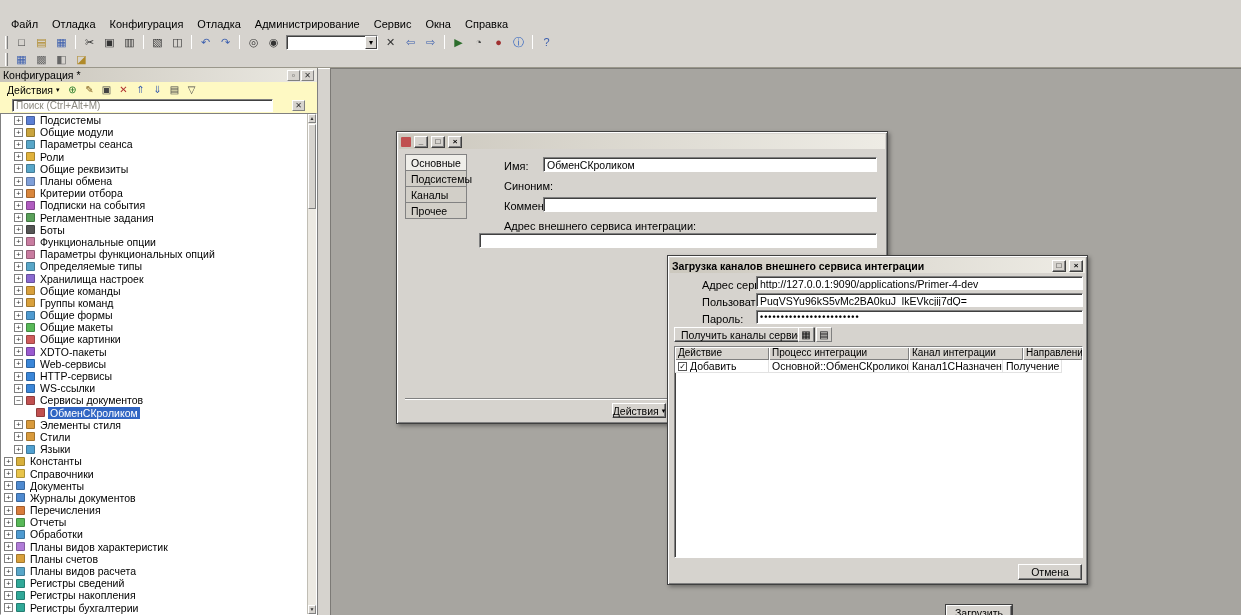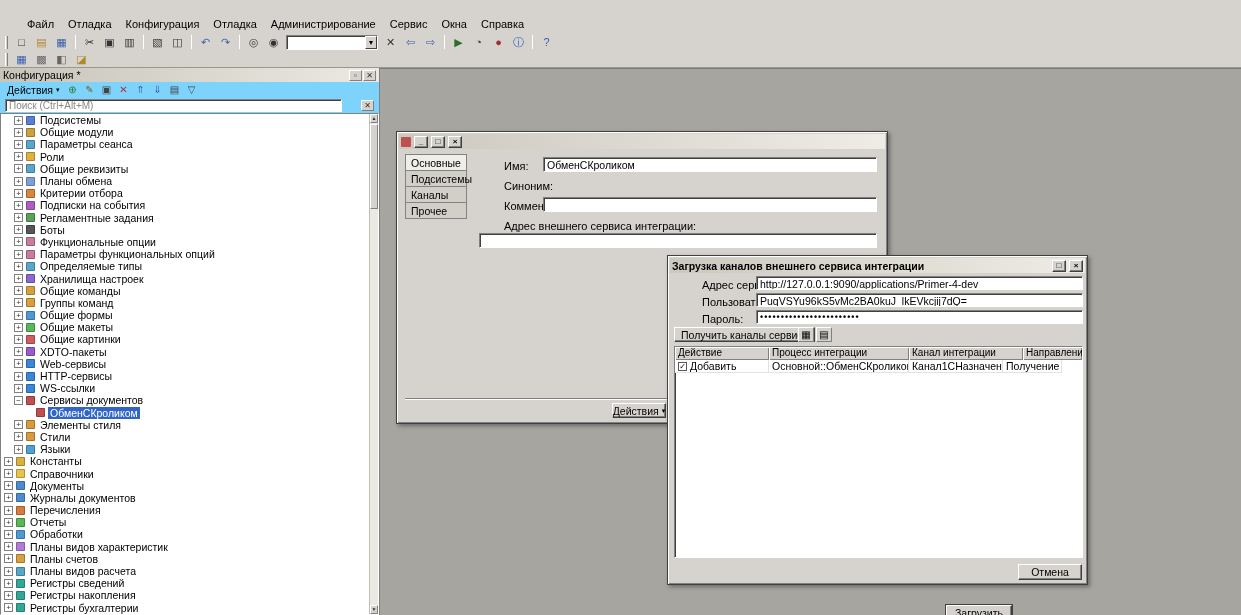--- a/index.html
+++ b/index.html
@@ -7,55 +7,55 @@
   body{font-family:"Liberation Sans",sans-serif;font-size:11px;color:#000;}
   #screen{position:relative;width:1241px;height:615px;background:#d6d3ce;overflow:hidden;}
 
   
   .titlebar{position:absolute;left:0;top:0;width:100%;height:16px;
     background:linear-gradient(90deg,var(--titlebar-start,#1c55b0),var(--titlebar-end,#5e93e0));
     color:#fff;display:flex;align-items:center;gap:4px;padding:0 3px;font-weight:bold;font-size:10.5px;}
   .appicon{width:11px;height:11px;background:#f2c230;color:#16337d;font-size:7px;font-weight:bold;
     display:flex;align-items:center;justify-content:center;border-radius:1px;flex:none;}
   .menubar{position:absolute;left:0;top:16px;width:100%;height:16px;background:#d6d3ce;
-    display:flex;align-items:center;padding-left:20px;}
+    display:flex;align-items:center;padding-left:4px;}
   .menu-item{padding:1px 7px;cursor:default;}
   .toolbar{position:absolute;display:flex;align-items:center;background:#d6d3ce;}
   #toolbar1{left:0;top:32px;width:100%;height:20px;padding-left:2px;gap:1px;}
   #toolbar2{left:0;top:52px;width:100%;height:16px;padding-left:2px;gap:1px;
     border-bottom:1px solid #9a978b;box-shadow:0 1px 0 #fff;}
   .grip{width:3px;height:13px;border-left:1px solid #fff;border-right:1px solid #808080;margin:0 3px;}
   .tbtn{width:19px;height:16px;display:flex;align-items:center;justify-content:center;
     font-size:11px;color:#333;cursor:default;}
   .tsep{width:1px;height:14px;background:#808080;border-right:1px solid #fff;margin:0 3px;}
   .tcombo{width:92px;height:15px;background:#fff;border:1px solid;border-color:#808080 #fff #fff #808080;
     box-shadow:inset 1px 1px 0 #404040;display:flex;align-items:center;margin:0 2px;}
   .tcombo-val{flex:1;padding:0 2px;font-size:10px;}
   .tcombo-arrow{width:12px;height:13px;background:#d6d3ce;border:1px solid;border-color:#fff #404040 #404040 #fff;
     font-size:8px;display:flex;align-items:center;justify-content:center;}
 
   
   #mdi{position:absolute;left:330px;top:68px;right:0;bottom:0;background:var(--mdi,#a7a5a0);
     box-shadow:inset 1px 1px 0 #7c7a76;}
 
   
-  #panel{position:absolute;left:0;top:68px;width:380px;height:547px;background:#7dd3fc;
+  #panel{position:absolute;left:0;top:68px;width:318px;height:547px;background:#fef9c3;
     border-right:1px solid #808080;}
   .panel-header{position:absolute;left:0;top:0;width:100%;height:14px;
     background:linear-gradient(90deg,#c8c4ba,#ebe9e2);display:flex;align-items:center;
     padding:0 3px;font-size:10.5px;}
   .ph-sp{flex:1;}
   .phbtn{width:13px;height:11px;display:flex;align-items:center;justify-content:center;
     font-size:8px;color:#333;background:#d6d3ce;border:1px solid;border-color:#fff #808080 #808080 #fff;margin-left:1px;}
   .panel-toolbar{position:absolute;left:0;top:14px;width:100%;height:15px;display:flex;
     align-items:center;padding:0 3px;gap:1px;}
   .actions-btn{display:flex;align-items:center;gap:3px;padding:0 4px;height:14px;font-size:10.5px;}
   .pbtn{width:16px;height:14px;display:flex;align-items:center;justify-content:center;font-size:10px;}
   .search-row{position:absolute;left:0;top:29px;width:100%;height:16px;display:flex;
-    align-items:center;padding:1px 5px;gap:18px;}
+    align-items:center;padding:1px 12px;gap:18px;}
   .search-input{flex:1;height:13px;background:#fff;border:1px solid;border-color:#808080 #fff #fff #808080;
     box-shadow:inset 1px 1px 0 #404040;display:flex;align-items:center;padding:0 3px;}
   .ph-text{color:#8a887f;font-size:10px;}
   .tree-wrap{position:absolute;left:0;top:45px;width:100%;height:502px;background:#fff;
     border:1px solid;border-color:#808080 #fff #fff #808080;}
   .tree{position:absolute;left:0;top:0;right:9px;bottom:0;overflow:hidden;background:#fff;}
   .tree-row{height:12.2px;display:flex;align-items:center;font-size:10.5px;white-space:nowrap;cursor:default;}
   .expander{width:9px;height:9px;flex:none;border:1px solid #7f7f7f;background:#fff;font-size:8px;
     line-height:7px;text-align:center;margin-right:2px;color:#333;}
   .texp-empty{width:11px;flex:none;}

